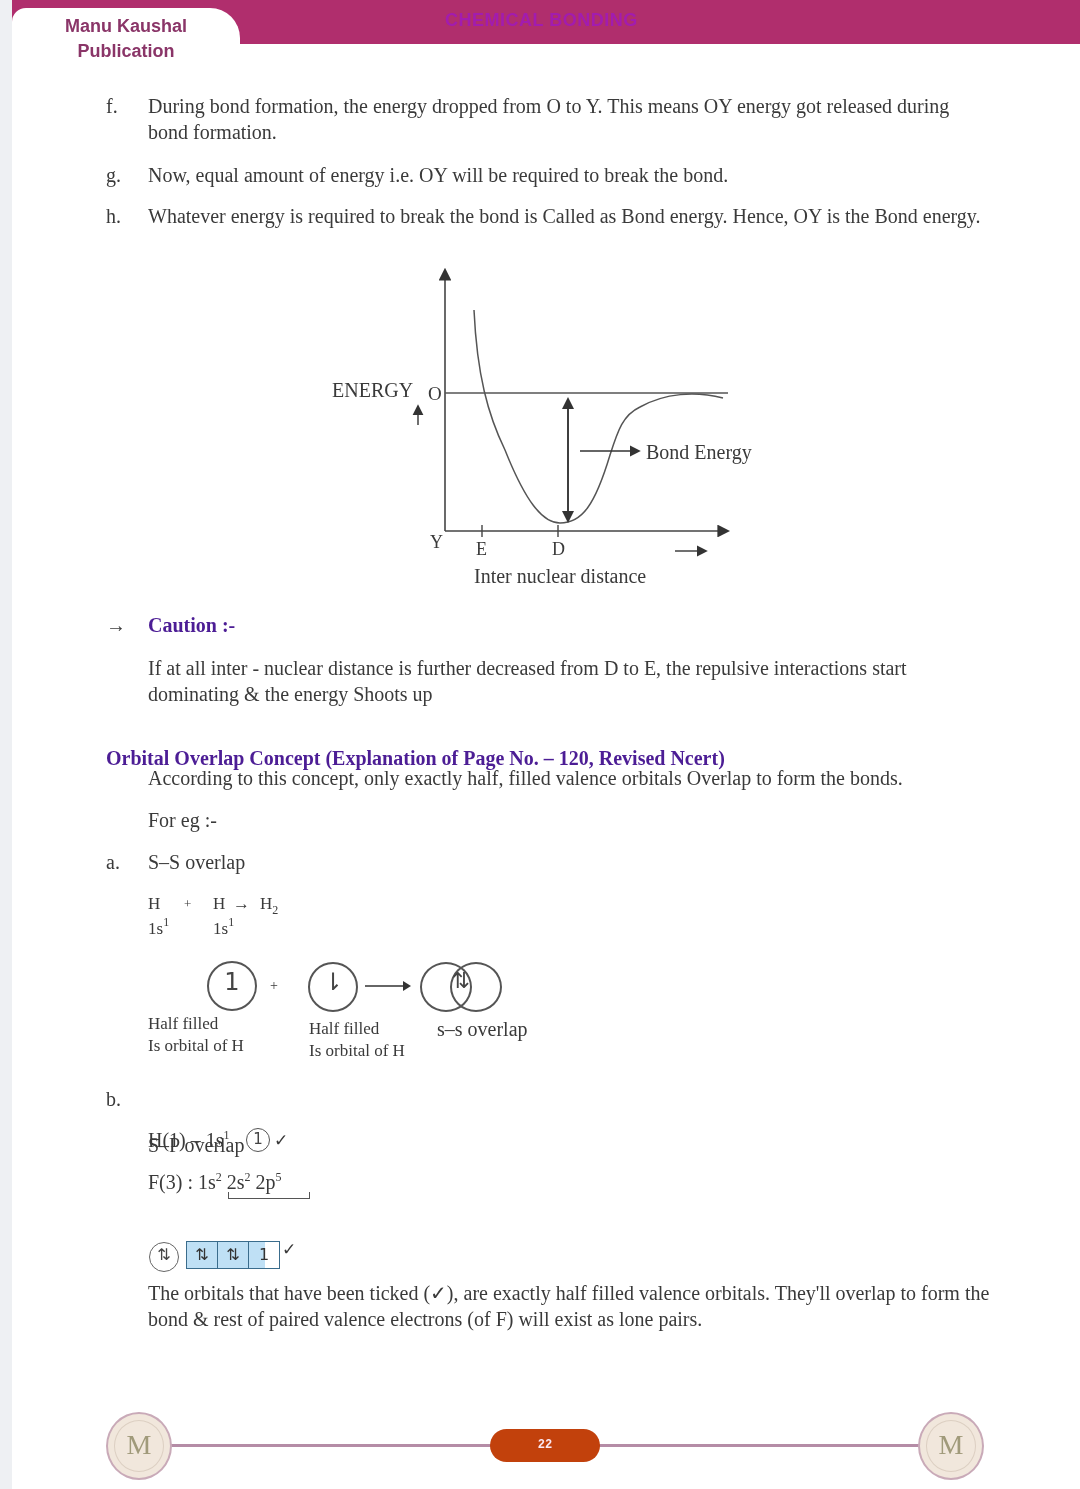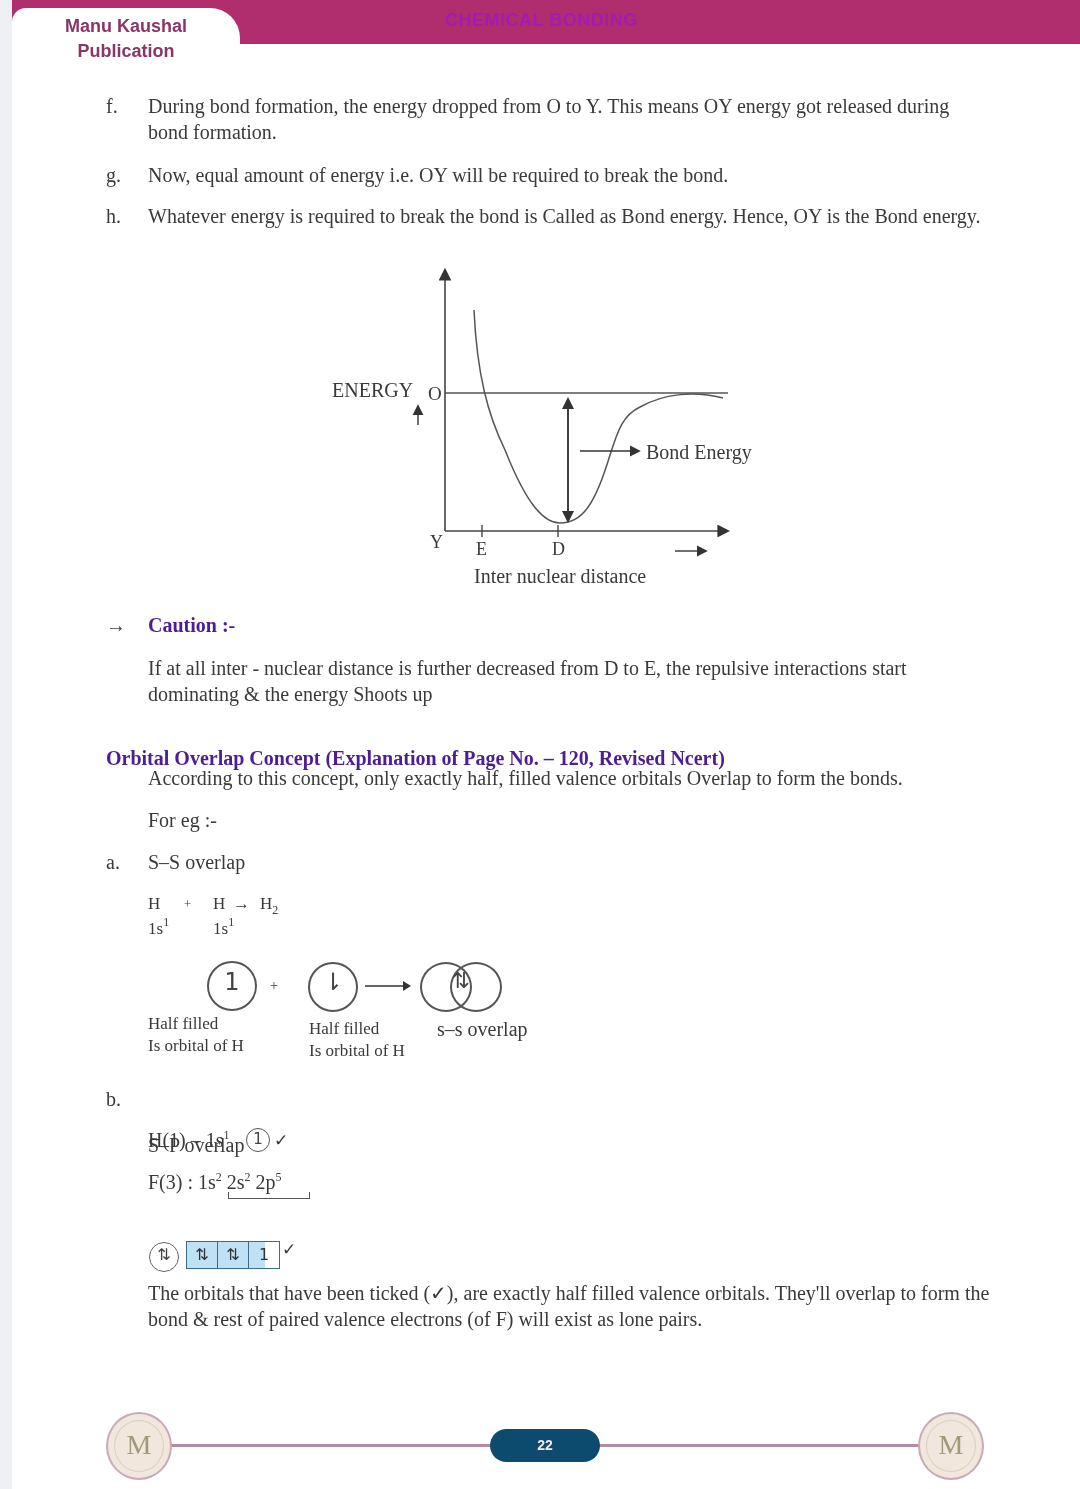--- a/index.html
+++ b/index.html
@@ -37,22 +37,22 @@
   sub { font-size: 12px; vertical-align: -5px; line-height: 0; }
   .small { font-size: 17px; line-height: 22px; }
   .circ { position: absolute; border: 2px solid #555; border-radius: 50%; box-sizing: border-box; }
   .glyph { position: absolute; font-family: "DejaVu Sans", sans-serif; color: #444; text-align: center; }
   .box-group { position: absolute; left: 186px; top: 1241px; height: 26px; width: 92px; display: flex; border: 1.5px solid #3a6c8c; background: #bfe0f5; }
   .box-group .cell { flex: 1; border-right: 1.5px solid #3a6c8c; text-align: center; font-family: "DejaVu Sans", sans-serif; font-size: 16px; line-height: 26px; color: #333; }
   .box-group .cell:last-child { border-right: none; background: linear-gradient(90deg, #bfe0f5 55%, #ffffff 55%); }
   .footer-line { position: absolute; left: 170px; top: 1444px; width: 750px; height: 3px; background: #b58ca6; }
   .page-pill {
     position: absolute; left: 490px; top: 1429px; width: 110px; height: 33px; border-radius: 17px;
-    background: #0c4a6e; color: #fbe7f1; text-align: center; line-height: 33px;
-    font-family: Liberation Sans, sans-serif; font-size: 14px; font-weight: bold;
+    background: #c2410c; color: #fbe7f1; text-align: center; line-height: 33px;
+    font-family: Liberation Mono, monospace; font-size: 12px; font-weight: bold;
   }
   .seal {
     position: absolute; top: 1412px; width: 66px; height: 68px; border-radius: 50%;
     background: #f1e7dc; border: 2px solid #c9aab8; box-sizing: border-box;
     text-align: center; line-height: 62px; font-family: "Liberation Serif", serif; font-size: 28px; color: #a09a7a;
   }
   .seal::after { content: ""; position: absolute; left: 6px; top: 6px; right: 6px; bottom: 6px; border: 1px solid #dccfc2; border-radius: 50%; }
 </style>
 </head>
 <body>

